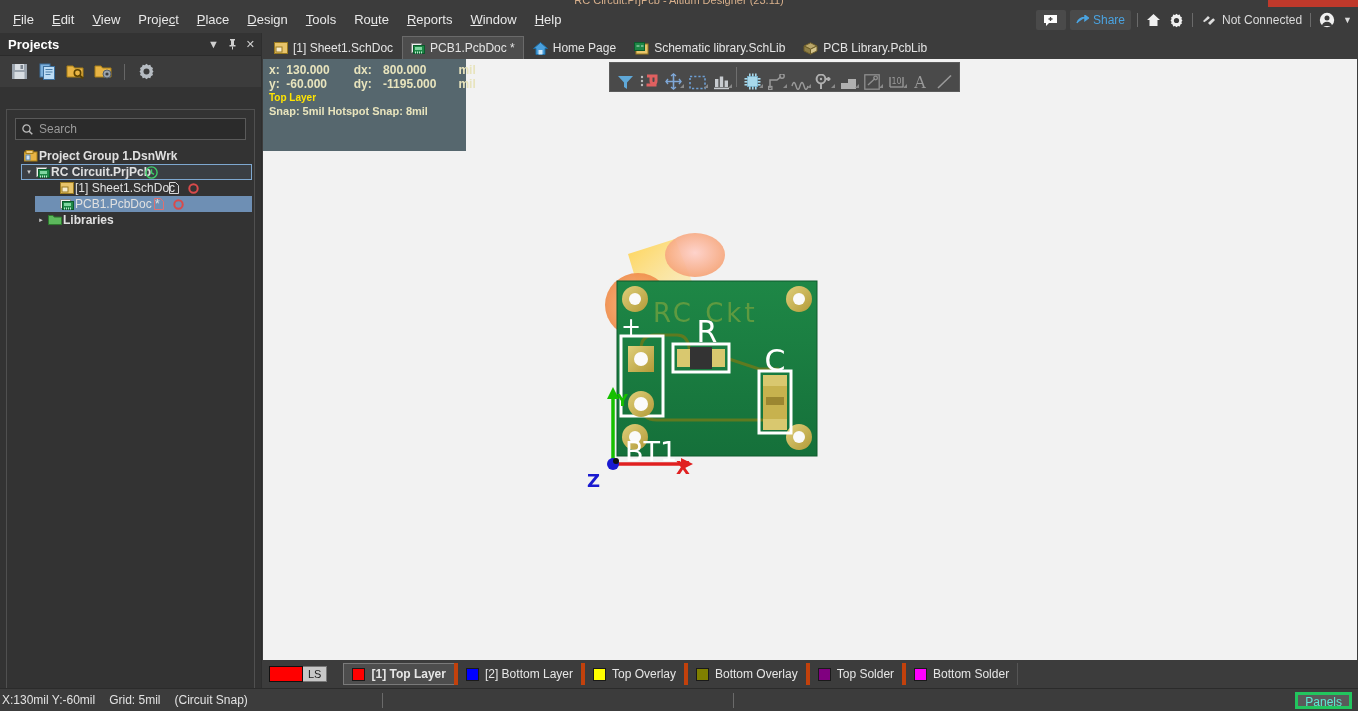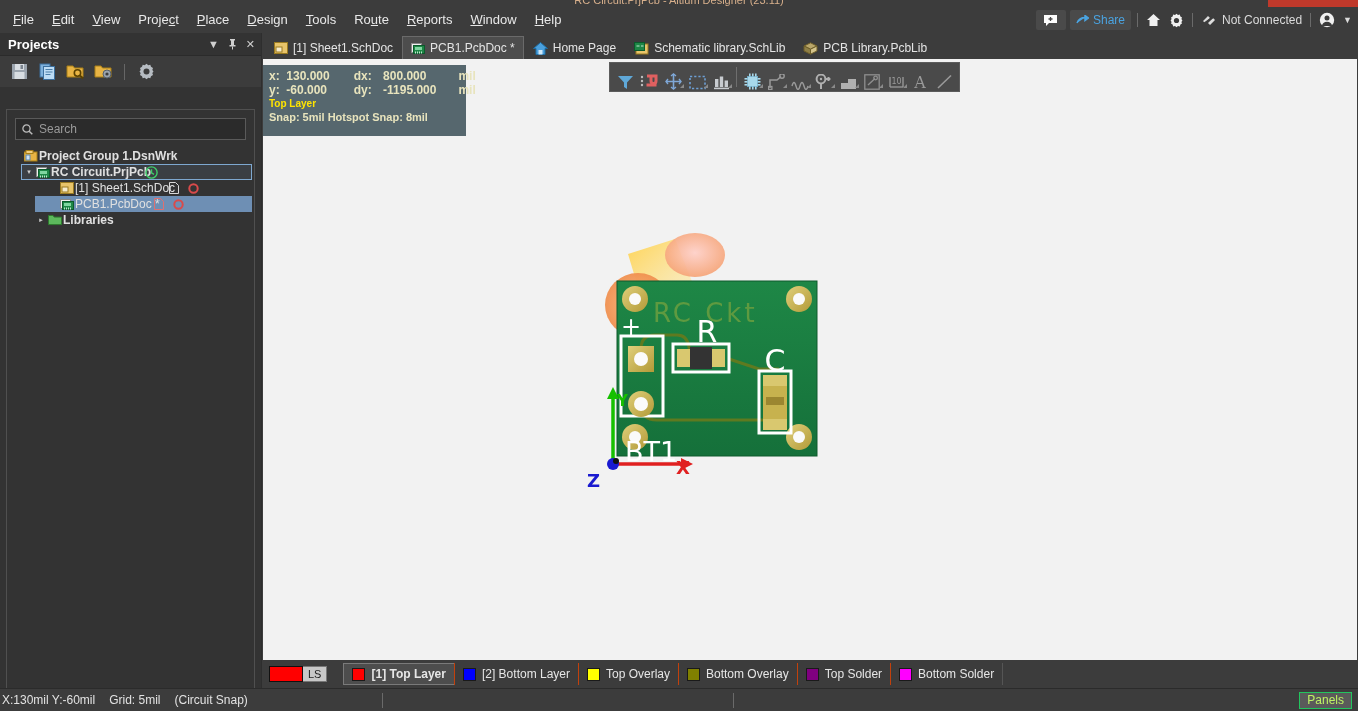--- a/index.html
+++ b/index.html
@@ -120,21 +120,21 @@
   }
   .doctab.active { background:#4d4d4d; border-color:#6a6a6a; }
 
   .canvas {
     position: absolute; left: 1px; top: 26px; width: 1094px; height: 601px;
     background: #f2f2f2; overflow: hidden;
   }
 
   
   .hud {
-    position:absolute; left: 0; top: 6px; width: 203px; height: 71px;
+    position:absolute; left: 0; top: 0; width: 203px; height: 92px;
     background: #56676e; padding: 4px 6px 12px 6px; line-height: 1.18;
   }
   .hud .row { font-size: 12px; font-weight: bold; color: #e8e4bd; white-space:nowrap; }
   .hud .row .k { display:inline-block; width: 14px; }
   .hud .row .v { display:inline-block; width: 64px; }
   .hud .row .k2 { display:inline-block; width: 26px; }
   .hud .row .v2 { display:inline-block; width: 72px; text-align:left; }
   .hud .layer { font-size:10px; font-weight:bold; color:#ffe400; margin-top:1px;}
   .hud .snap { font-size:11px; font-weight:bold; color:#e8e4bd; margin-top:1px;}
 
@@ -153,40 +153,40 @@
   .board-wrap { position:absolute; left:0; top:0; width:1094px; height:601px; }
 
   
   .layertabs {
     position:absolute; left:1px; top:627px; width:1094px; height:28px;
     background:#3c3c3c; display:flex; align-items:center; padding-left:6px; gap:11px;
   }
   .ltab {
     display:flex; align-items:center; gap:6px; height:22px; padding:0 8px;
     font-size:12px; color:#e6e6e6; white-space:nowrap;
-    border-left:1px solid #c2410c; border-right:1px solid #555;
+    border-left:4px solid #c2410c; border-right:1px solid #555;
     margin-right:-1px;
   }
   .ltab.active { background:#4d4d4d; border:1px solid #7a7a7a; font-weight:bold; }
   .ltab .sw { width:13px; height:13px; border:1px solid #1a1a1a; flex:none;}
   .lsbox { display:flex; align-items:center; margin-right:5px; }
   .lsbox .bigsw { width:34px; height:16px; background:#ff0000; border:1px solid #111; }
   .lsbox .lslbl { background:#c8c8c8; color:#222; font-size:11px; padding:1px 5px; border:1px solid #777; border-left:none; height:16px; line-height:13px;}
 
   
   .statusbar {
     position:absolute; left:0; top:688px; width:1358px; height:23px;
     background:#3c3c3c; display:flex; align-items:center;
     font-size:12px; color:#e2e2e2; border-top:1px solid #2b2b2b;
   }
   .sb-seg { padding:0 14px 0 0; white-space:nowrap; }
   .sb-divider { width:1px; height:15px; background:#6a6a6a; }
   .panels-btn {
     position:absolute; right:6px; top:3px; height:17px;
-    background:#5a5a5a; border:1px solid #22c55e; color:#bef264;
+    background:#5a5a5a; border:3px solid #22c55e; color:#5eead4;
     font-size:12px; padding:0 7px; line-height:15px;
   }
 
   svg { display:block; }
 </style>
 </head>
 <body>
 
 <div id="app">
 

